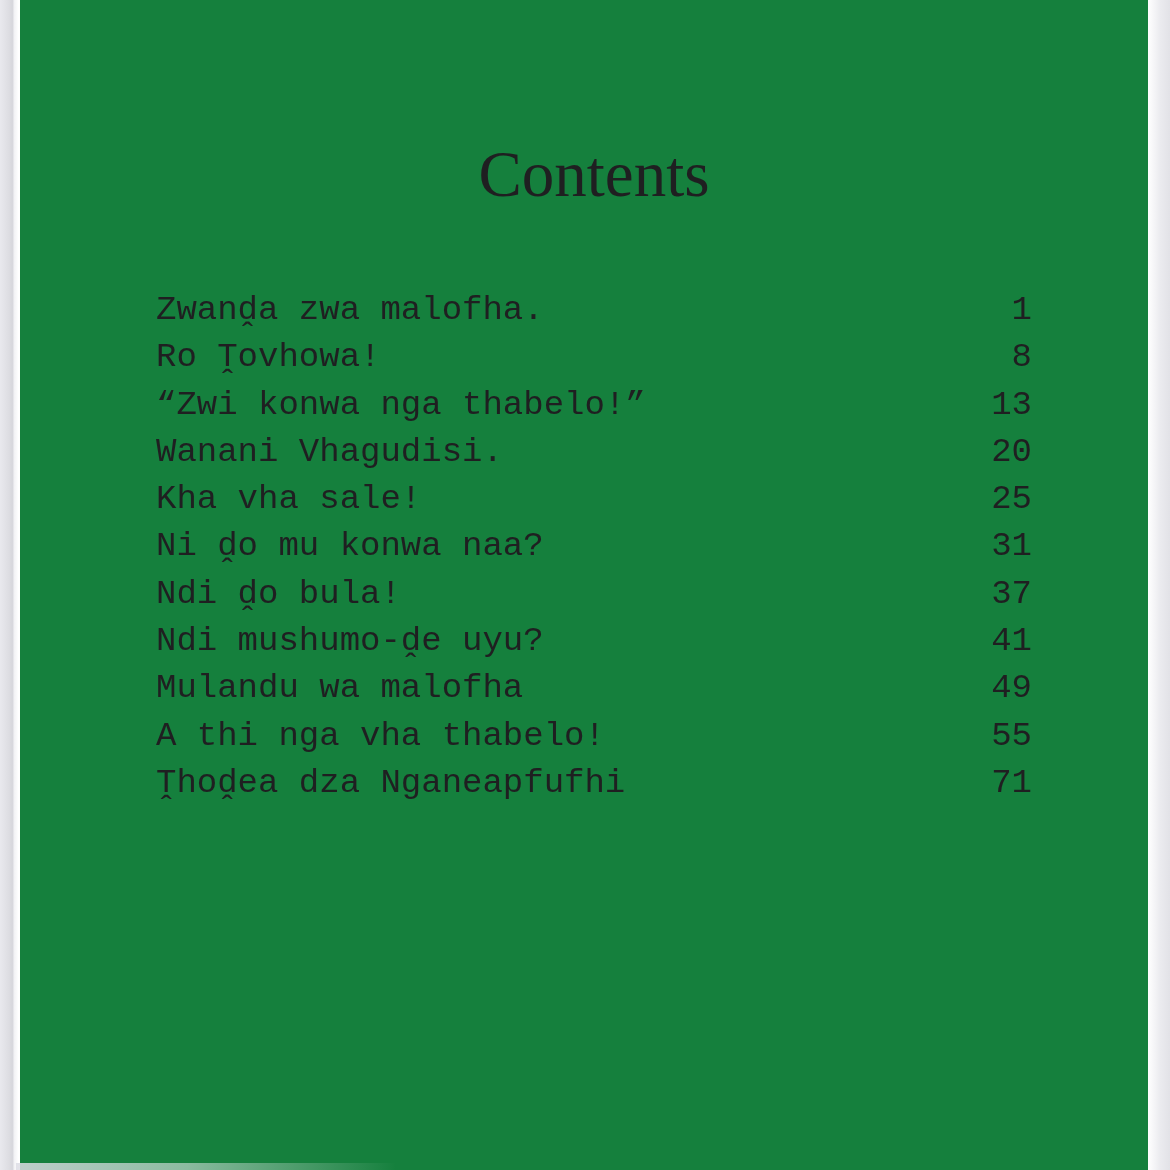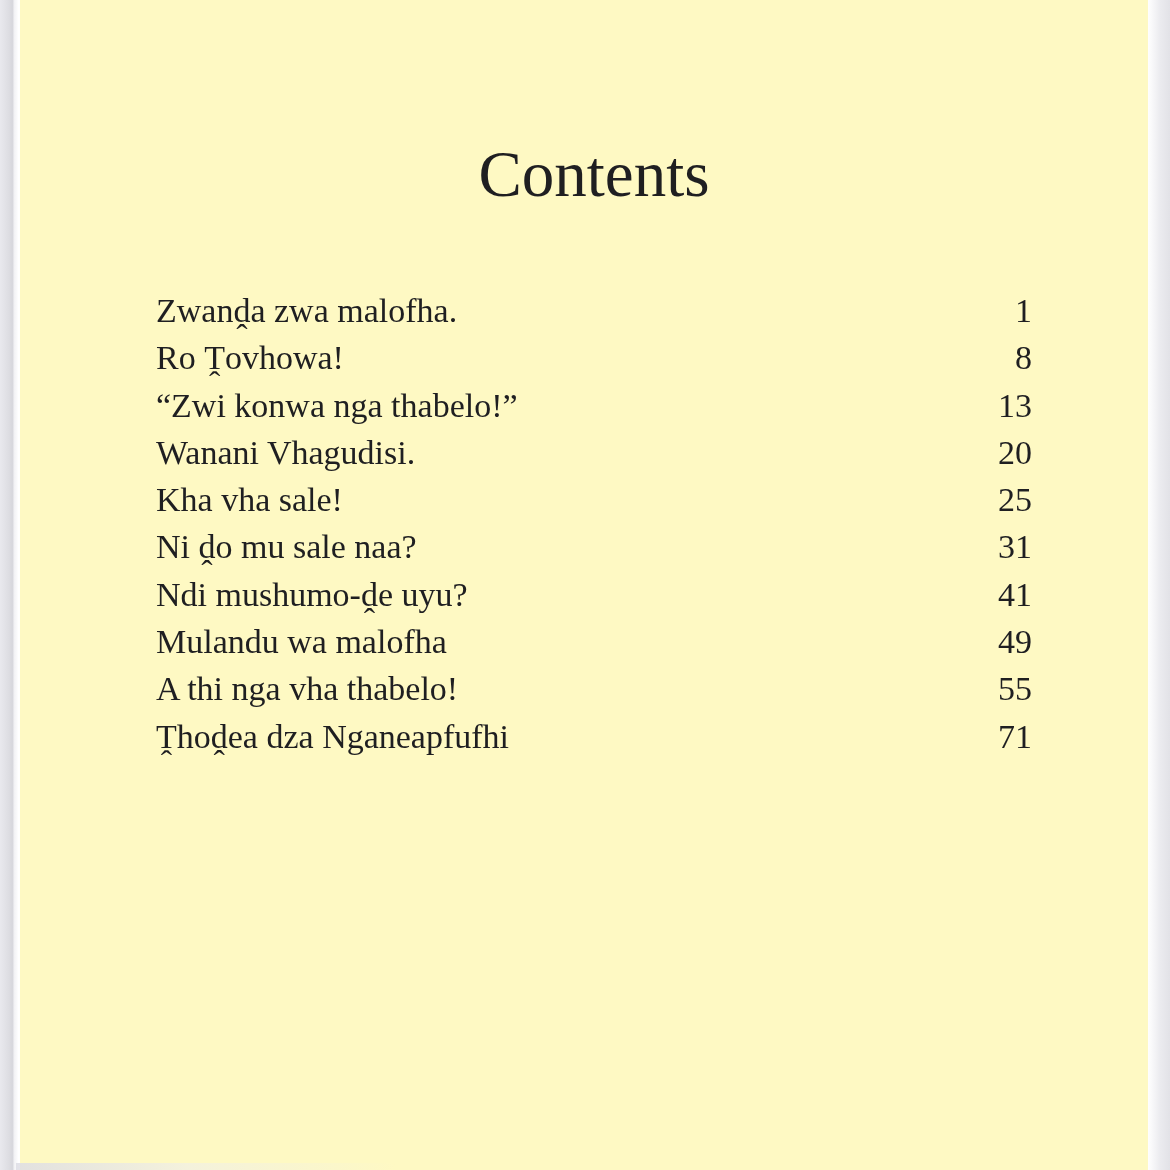--- a/index.html
+++ b/index.html
@@ -4,21 +4,21 @@
 <style>
   html, body {
     margin: 0;
     padding: 0;
     background: #ffffff;
   }
   .canvas {
     position: relative;
     width: 1170px;
     height: 1170px;
-    background: #fef9c3;
+    background: #15803d;
     overflow: hidden;
     font-family: "Liberation Serif", "DejaVu Serif", serif;
     color: #1f1f21;
   }
   
   .edge-left {
     position: absolute;
     left: 0; top: 0; bottom: 0;
     width: 20px;
     background: linear-gradient(to right,
@@ -63,20 +63,21 @@
     font-size: 65px;
     line-height: 70px;
     font-weight: 400;
     white-space: nowrap;
   }
   .toc-list {
     position: absolute;
     top: 287px;
     left: 0;
     width: 100%;
+    font-family: Liberation Mono, monospace;
   }
   .toc-row {
     display: flex;
     justify-content: space-between;
     align-items: baseline;
     height: 47.3px;
     line-height: 47.3px;
     font-size: 34px;
   }
   .toc-label {
@@ -113,22 +114,26 @@
   </div>
         <div class="toc-row">
     <span class="toc-label">Wanani Vhagudisi.</span>
     <span class="toc-page">20</span>
   </div>
         <div class="toc-row">
     <span class="toc-label">Kha vha sale!</span>
     <span class="toc-page">25</span>
   </div>
         <div class="toc-row">
-    <span class="toc-label">Ni ḓo mu sale naa?</span>
+    <span class="toc-label">Ni ḓo mu konwa naa?</span>
     <span class="toc-page">31</span>
+  </div>
+        <div class="toc-row">
+    <span class="toc-label">Ndi ḓo bula!</span>
+    <span class="toc-page">37</span>
   </div>
         <div class="toc-row">
     <span class="toc-label">Ndi mushumo-ḓe uyu?</span>
     <span class="toc-page">41</span>
   </div>
         <div class="toc-row">
     <span class="toc-label">Mulandu wa malofha</span>
     <span class="toc-page">49</span>
   </div>
         <div class="toc-row">

